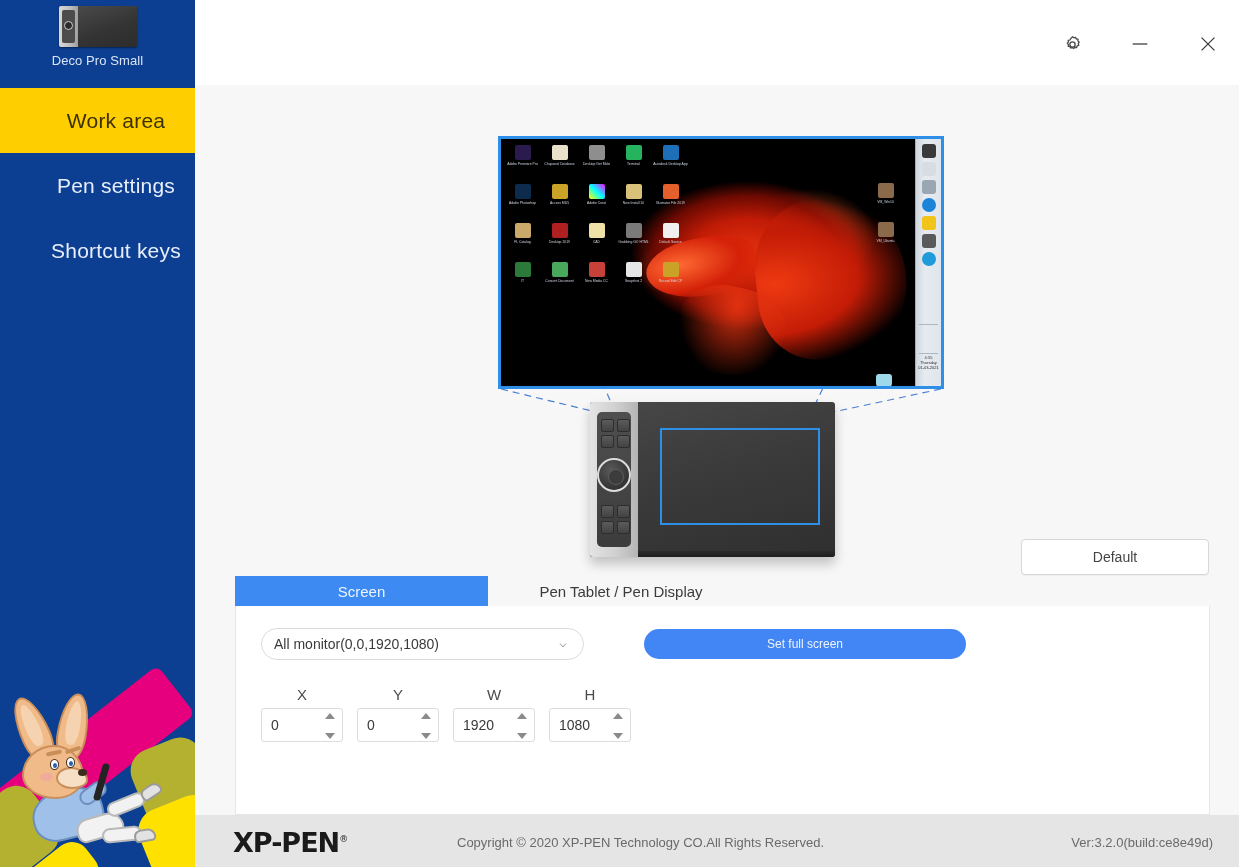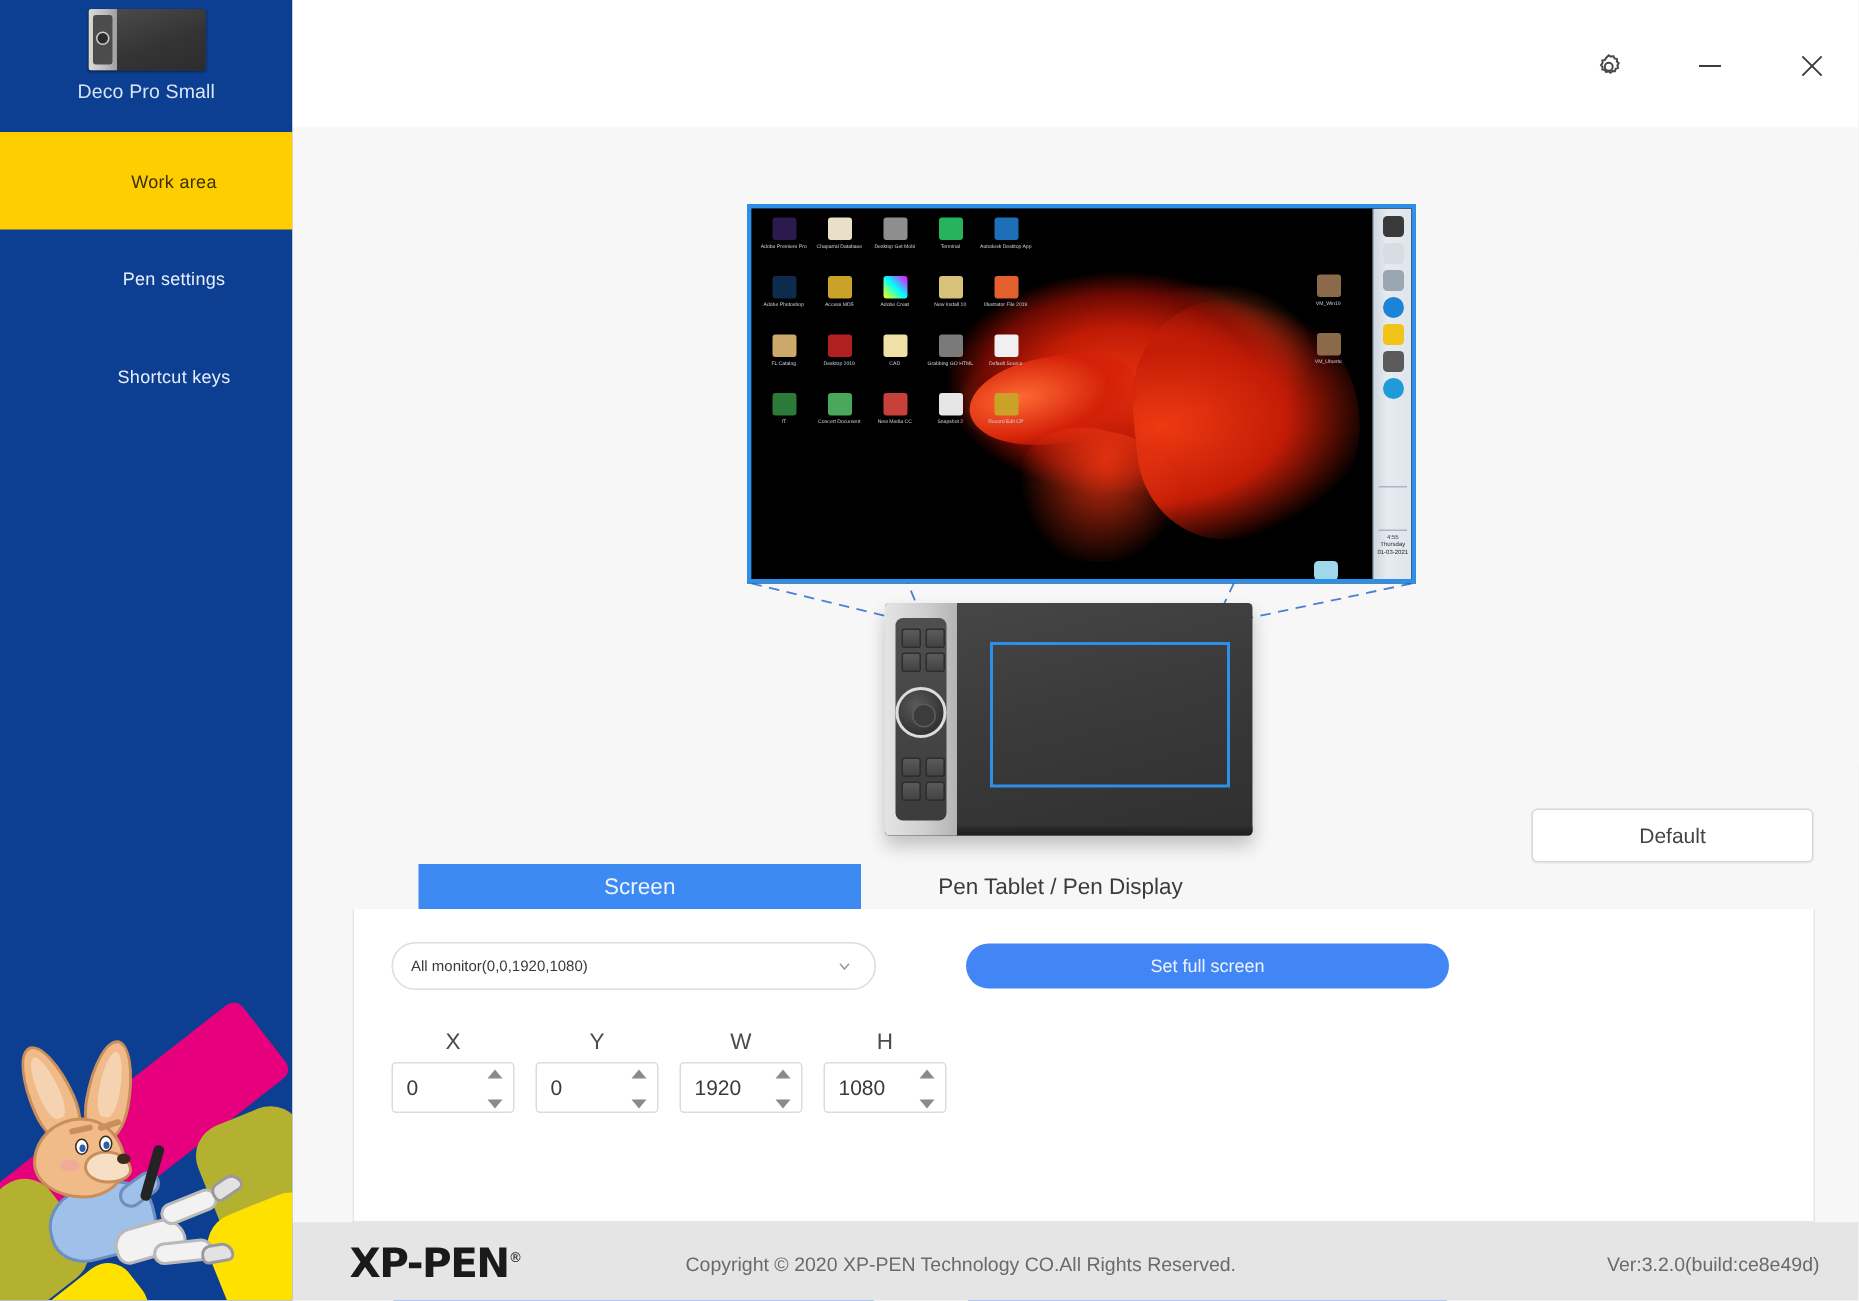--- a/index.html
+++ b/index.html
@@ -53,21 +53,21 @@
   }
   .device-name {
     margin-top: 6px;
     font-size: 13px; color: #d9e4f5; letter-spacing: .1px;
   }
 
   .nav { position: absolute; left: 0; top: 88px; width: 195px; }
   .nav-item {
     height: 65px; width: 232px;
     display: flex; align-items: center; justify-content: center;
-    font-size: 12px; color: #e8eefb; cursor: pointer;
+    font-size: 21px; color: #e8eefb; cursor: pointer;
     letter-spacing: .2px;
     text-align: center;
   }
   .nav-item.active {
     background: #ffce00; color: #3b3000; font-weight: 400;
   }
 
   .side-actions {
     position: absolute; left: 0; top: 596px; width: 195px;
     display: flex; gap: 12px; padding: 0 8px; justify-content: center;
@@ -349,33 +349,33 @@
 
   
   .tabs {
     position: absolute; left: 40px; top: 491px; width: 975px; height: 30px;
     display: flex; align-items: stretch;
   }
   .tab {
     height: 30px; display: flex; align-items: center; justify-content: center;
     font-size: 15px; cursor: pointer; color: #3b3b3b;
   }
-  .tab.screen { width: 295px; background: #3d8bf2; color: #eef4ff; margin-left: 44px; }
+  .tab.screen { width: 253px; background: #3d8bf2; color: #eef4ff; }
   .tab.pen { width: 230px; color: #3b3b3b; padding-left: 36px; }
 
   
   .panel {
     position: absolute; left: 40px; top: 521px; width: 975px; height: 209px;
     background: #ffffff; border: 1px solid #e6e6e6; border-top: none;
   }
   .select-box {
     position: absolute; left: 25px; top: 22px; width: 323px; height: 32px;
     border: 1px solid #dcdcdc; border-radius: 16px; background: #fff;
     display: flex; align-items: center; padding: 0 12px;
-    font-size: 10px; color: #3a3a3a; cursor: pointer;
+    font-size: 14px; color: #3a3a3a; cursor: pointer;
   }
   .select-box .chev {
     position: absolute; right: 14px; top: 9px; width: 12px; height: 12px;
   }
   .pill-btn {
     position: absolute; height: 30px; border-radius: 15px;
     background: #4285f4; color: #eef4ff; font-size: 12px;
     display: flex; align-items: center; justify-content: center;
     cursor: pointer; border: none;
     font-family: "Liberation Sans", sans-serif;

